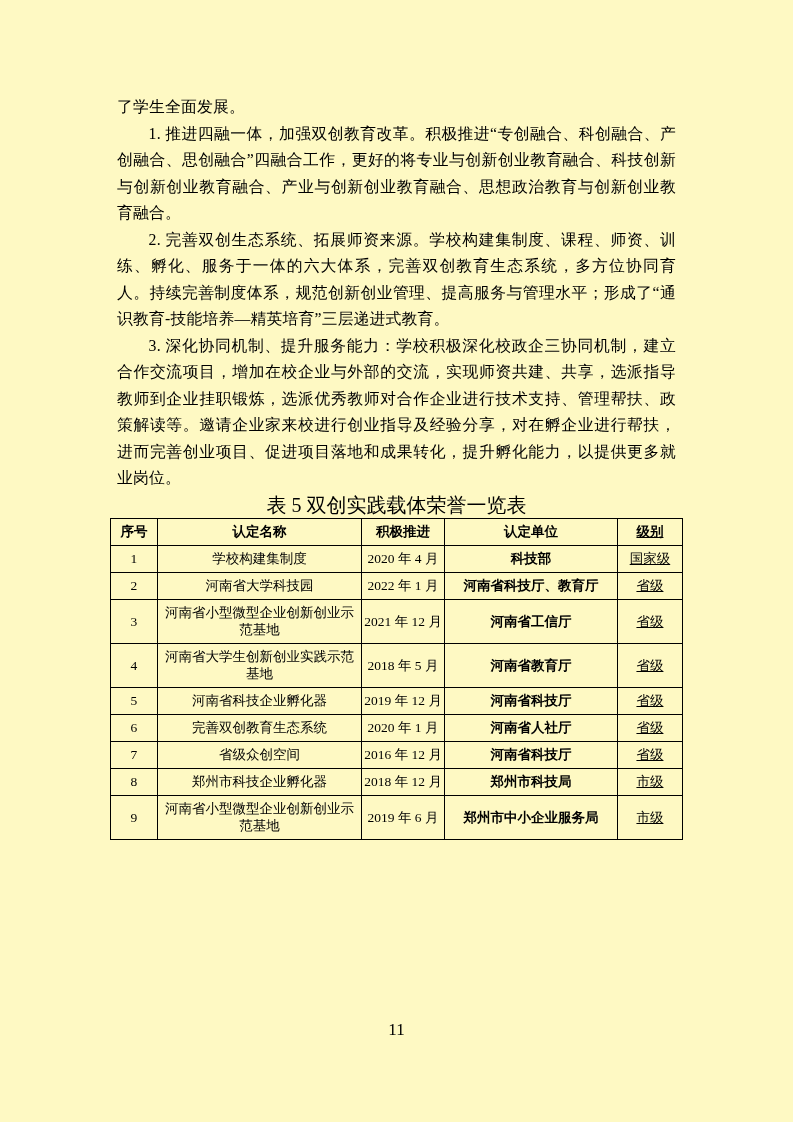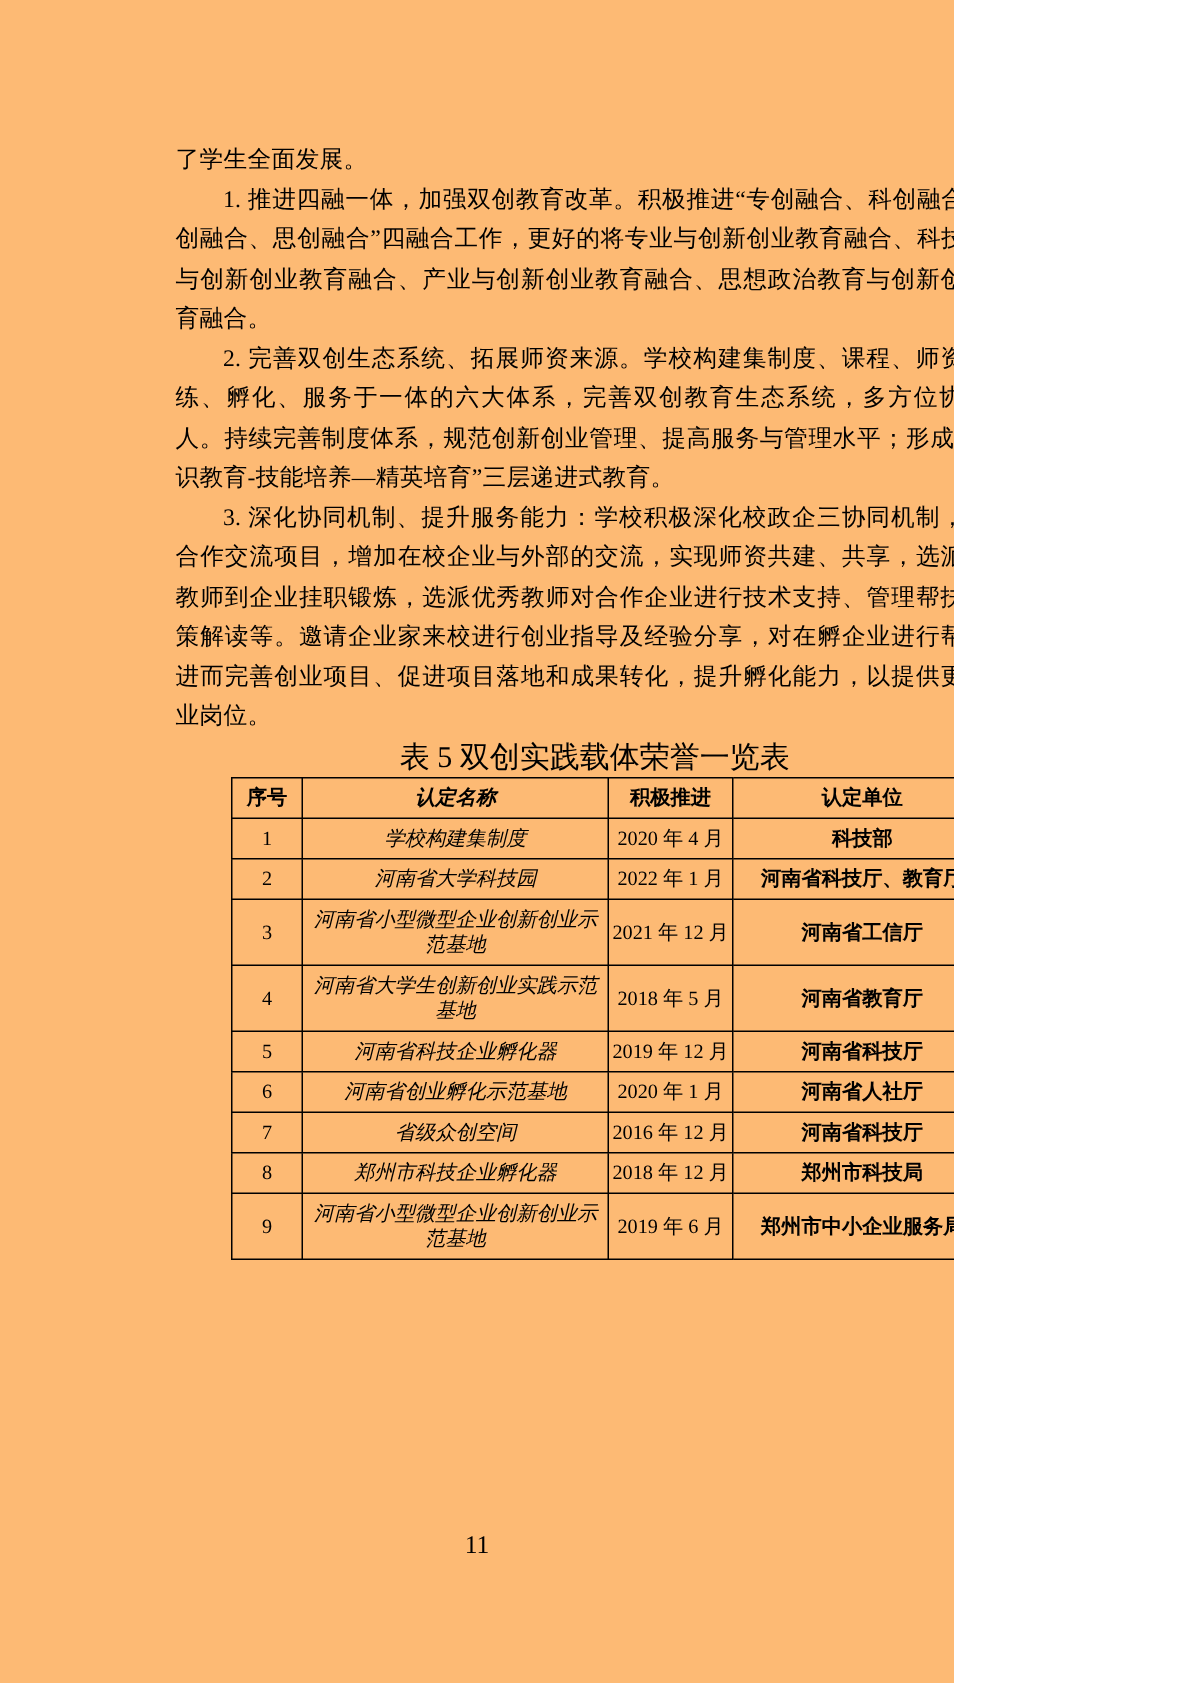--- a/index.html
+++ b/index.html
@@ -9,23 +9,23 @@
   }
   body {
     width: 793px;
     height: 1122px;
     font-family: "Liberation Serif", "DejaVu Serif", serif;
     color: #000000;
     position: relative;
   }
   .page {
     position: relative;
-    width: 636px;
+    width: 793px;
     height: 1122px;
-    background: #fdba74;
+    background: #fef9c3;
     overflow: hidden;
   }
   .content {
     position: absolute;
     left: 110px;
     top: 94px;
     width: 573px;
   }
   .para {
     margin: 0 7px;
@@ -41,37 +41,36 @@
   .table-caption {
     text-align: center;
     font-size: 20px;
     line-height: 20px;
     margin: 3px 0 3px 0;
   }
   table.honor-table {
     border-collapse: collapse;
     width: 100%;
     table-layout: fixed;
-    margin-left: 44px;
   }
   table.honor-table th,
   table.honor-table td {
     border: 1px solid #000000;
     text-align: center;
     vertical-align: middle;
     font-size: 13.5px;
     line-height: 17px;
     padding: 4.5px 2px;
     overflow: hidden;
   }
   table.honor-table th {
     font-weight: bold;
   }
   .col-0 { width: 7.7%; }
-  .col-1 { width: 36.4%; font-style: italic; }
+  .col-1 { width: 36.4%; }
   .col-2 { width: 14.2%; white-space: nowrap; }
   .col-3 { width: 30.7%; font-weight: bold; }
   .col-4 { width: 11%;  white-space: nowrap; text-decoration: underline; }
   td.col-1 { padding-left: 14px; padding-right: 14px; }
   .page-number {
     position: absolute;
     left: 0;
     right: 0;
     top: 1022px;
     text-align: center;
@@ -133,21 +132,21 @@
           </tr>
           <tr>
             <td class="col-0">5</td>
             <td class="col-1">河南省科技企业孵化器</td>
             <td class="col-2">2019 年 12 月</td>
             <td class="col-3">河南省科技厅</td>
             <td class="col-4">省级</td>
           </tr>
           <tr>
             <td class="col-0">6</td>
-            <td class="col-1">河南省创业孵化示范基地</td>
+            <td class="col-1">完善双创教育生态系统</td>
             <td class="col-2">2020 年 1 月</td>
             <td class="col-3">河南省人社厅</td>
             <td class="col-4">省级</td>
           </tr>
           <tr>
             <td class="col-0">7</td>
             <td class="col-1">省级众创空间</td>
             <td class="col-2">2016 年 12 月</td>
             <td class="col-3">河南省科技厅</td>
             <td class="col-4">省级</td>

